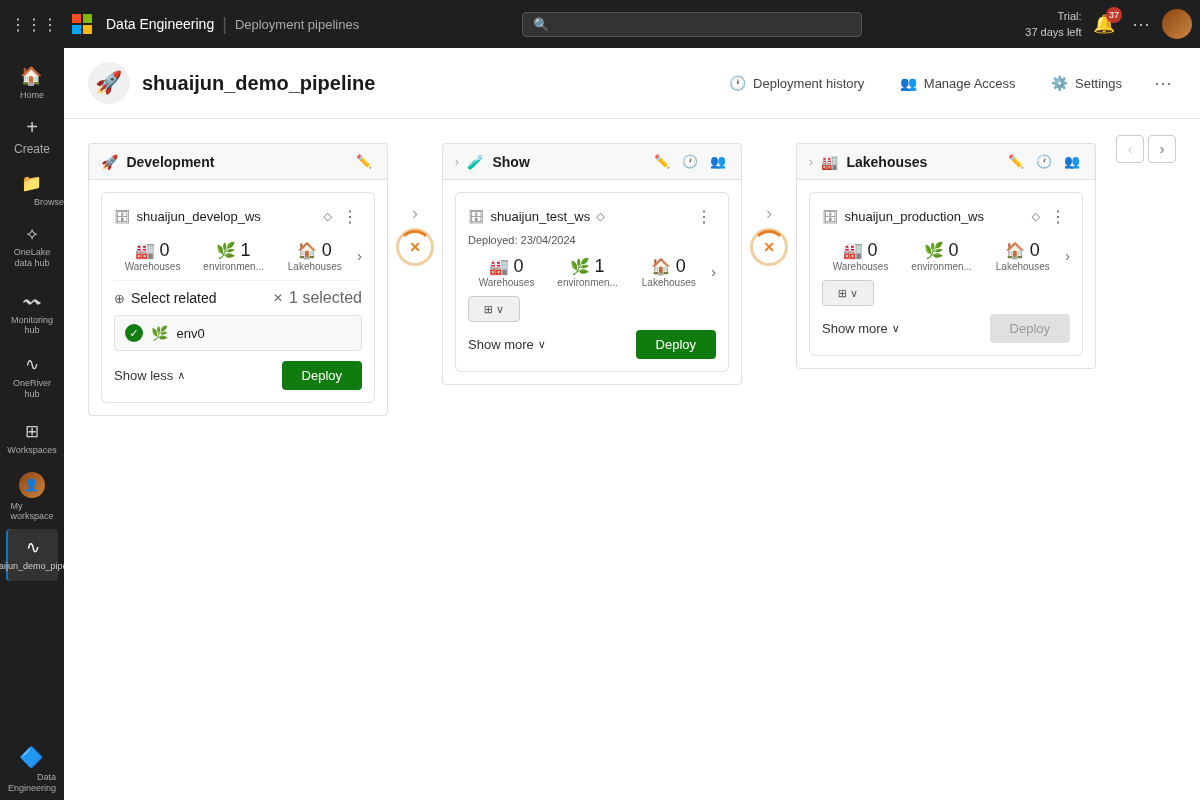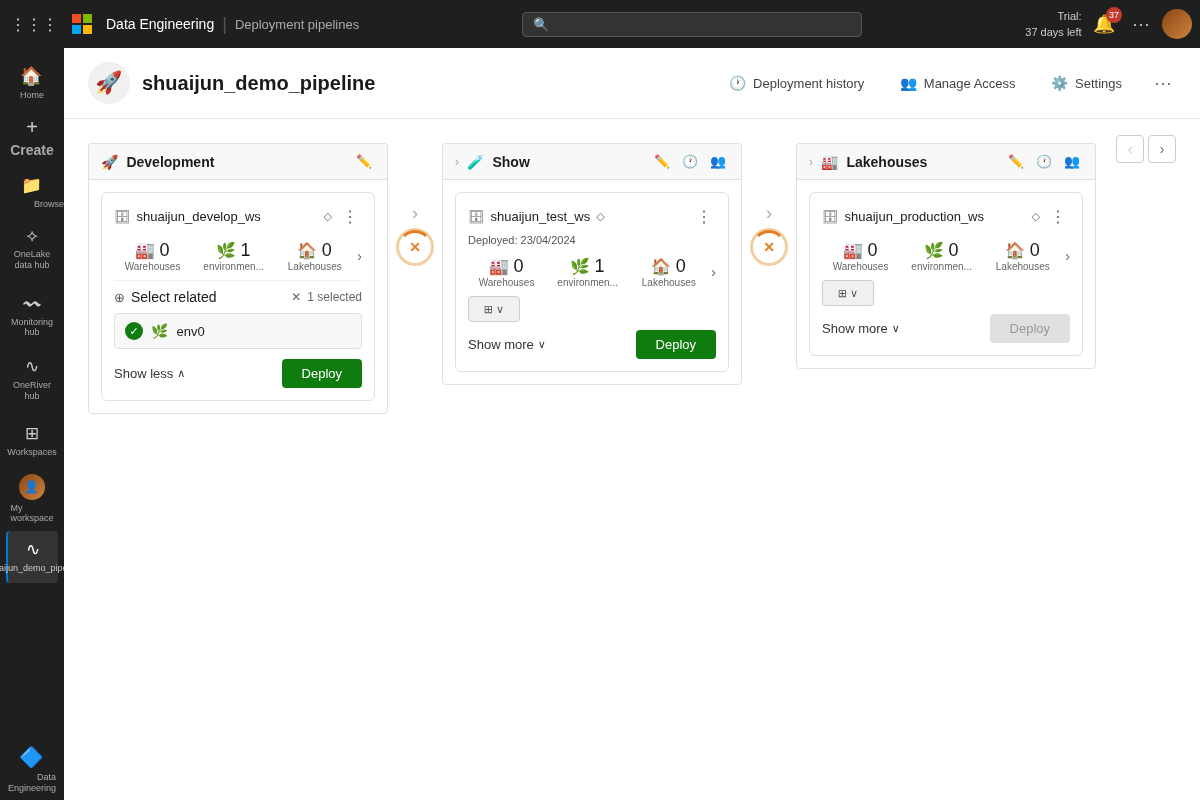--- a/index.html
+++ b/index.html
@@ -60,21 +60,21 @@
   <div style="width:30px;height:30px;border-radius:50%;background:linear-gradient(135deg,#8b4513,#cd853f);cursor:pointer;"></div>
 </div>
 
 <div style="width:64px;background:#1f1f1f;display:flex;flex-direction:column;align-items:center;padding-top:56px;gap:2px;flex-shrink:0;height:800px;">
   <div style="display:flex;flex-direction:column;align-items:center;width:52px;padding:6px 4px;border-radius:4px;cursor:pointer;color:#ccc;gap:3px;min-height:52px;justify-content:center;">
     <span style="font-size:18px;">🏠</span>
     <span style="font-size:9px;color:#aaa;">Home</span>
   </div>
   <div style="display:flex;flex-direction:column;align-items:center;width:52px;padding:6px 4px;border-radius:4px;cursor:pointer;color:#ccc;gap:3px;min-height:52px;justify-content:center;">
     <span style="font-size:20px;font-weight:300;color:#ccc;">+</span>
-    <span style="font-size:14px;color:#aaa;font-weight:bold;">Create</span>
+    <span style="font-size:12px;color:#aaa;">Create</span>
   </div>
   <div style="display:flex;flex-direction:column;align-items:center;width:52px;padding:6px 4px;border-radius:4px;cursor:pointer;color:#ccc;gap:3px;min-height:52px;justify-content:center;">
     <span style="font-size:17px;">📁</span>
     <span style="font-size:9px;color:#aaa;margin-left:34px;">Browse</span>
   </div>
   <div style="display:flex;flex-direction:column;align-items:center;width:52px;padding:6px 4px;border-radius:4px;cursor:pointer;color:#ccc;gap:3px;min-height:44px;justify-content:center;">
     <span style="font-size:17px;">⟡</span>
     <span style="font-size:9px;color:#aaa;text-align:center;line-height:1.2;">OneLake<br>data hub</span>
   </div>
   <div style="display:flex;flex-direction:column;align-items:center;width:52px;padding:6px 4px;border-radius:4px;cursor:pointer;color:#ccc;gap:3px;min-height:44px;justify-content:center;margin-top:4px;">
@@ -177,21 +177,21 @@
                 </div>
                 <span style="font-size:10px;color:#666;">Lakehouses</span>
               </div>
               <span style="color:#666;font-size:14px;cursor:pointer;">›</span>
             </div>
 
             <div style="display:flex;align-items:center;gap:6px;margin-bottom:8px;margin-top:8px;padding-top:8px;border-top:1px solid #f0f0f0;">
               <span style="font-size:13px;color:#555;">⊕</span>
               <span style="font-size:14px;color:#1a1a1a;flex:1;">Select related</span>
               <span style="font-size:12px;color:#666;cursor:pointer;">✕</span>
-              <span style="font-size:12px;color:#666;">1 selected</span>
+              <span style="font-size:16px;color:#666;">1 selected</span>
             </div>
 
             <div style="display:flex;align-items:center;gap:8px;padding:8px 10px;background:#f8f8f8;border:1px solid #e0e0e0;border-radius:4px;margin-bottom:10px;cursor:pointer;">
               <div style="width:18px;height:18px;border-radius:50%;background:#107c10;color:white;display:flex;align-items:center;justify-content:center;font-size:11px;">✓</div>
               <span style="font-size:14px;">🌿</span>
               <span style="font-size:13px;color:#1a1a1a;">env0</span>
             </div>
 
             <div style="display:flex;align-items:center;justify-content:space-between;">
               <button style="display:flex;align-items:center;gap:4px;font-size:13px;color:#333;cursor:pointer;padding:4px 0;background:none;border:none;font-family:inherit;">

